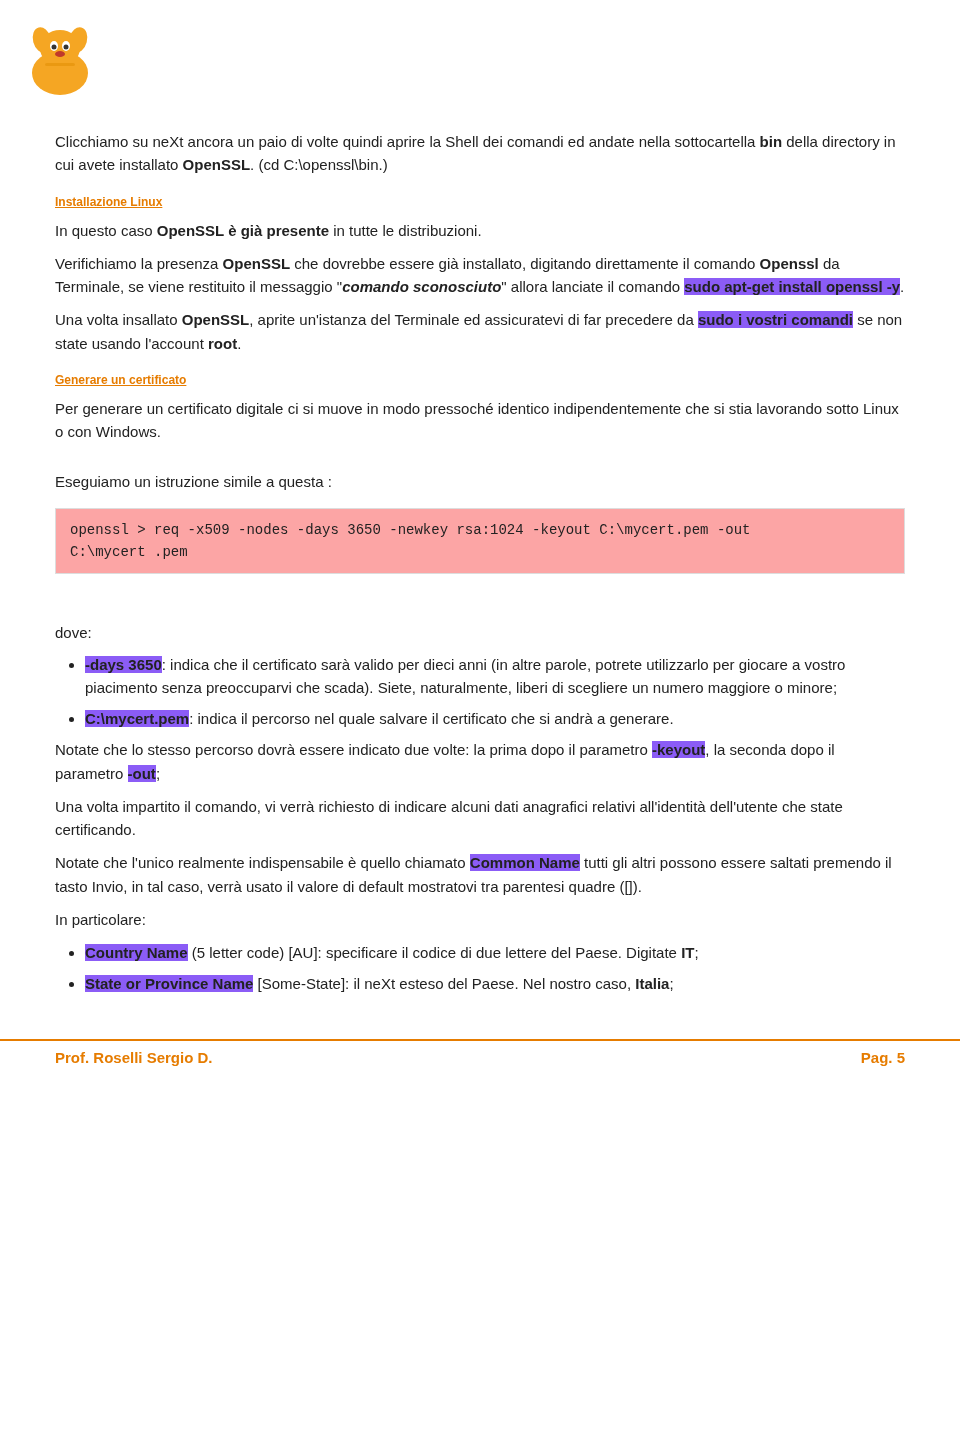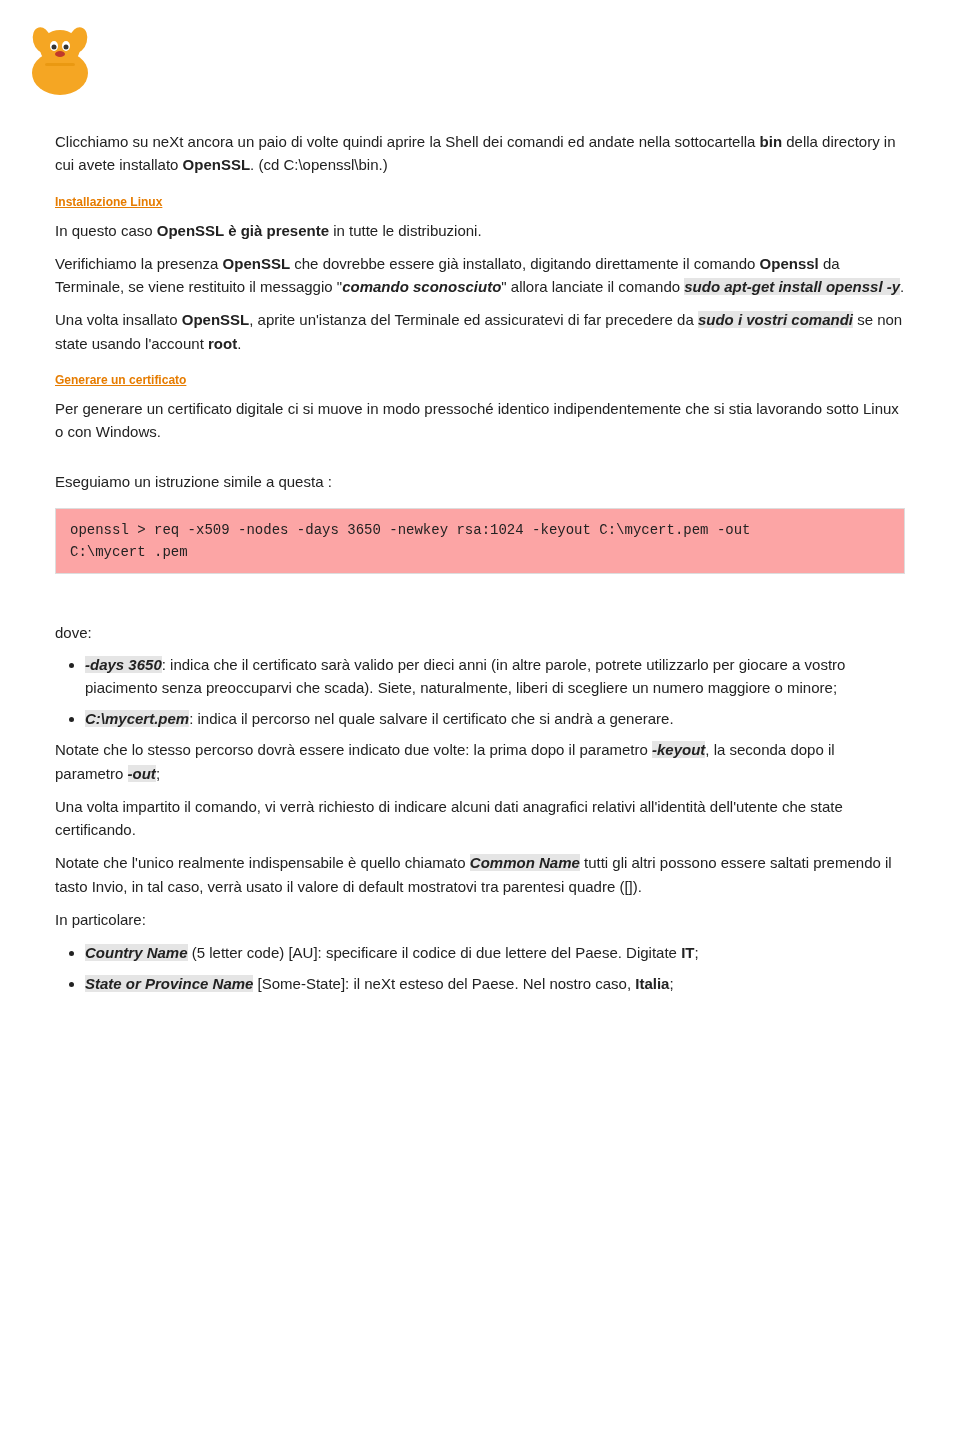--- a/index.html
+++ b/index.html
@@ -40,22 +40,21 @@
     .code-block {
       font-family: 'Courier New', Courier, monospace;
       font-size: 14px;
       background: #fca5a5;
       margin: 14px 0;
       line-height: 1.6;
       border: 1px solid #ddd;
       padding: 10px 14px;
     }
     .highlight-green {
-      background-color: #e5e5e5;
-      font-style: italic;
+      background-color: #8b5cf6;
       font-weight: bold;
     }
     .bold { font-weight: bold; }
     .bold-italic { font-weight: bold; font-style: italic; }
     ul {
       margin: 8px 0 8px 30px;
     }
     ul li {
       margin-bottom: 8px;
       line-height: 1.55;
@@ -178,14 +177,18 @@
       <li>
         <span class="highlight-green">Country Name</span><span> (5 letter code) [AU]: specificare il codice di due lettere del Paese. Digitate </span><span class="bold">IT</span><span>;</span>
       </li>
       <li>
         <span class="highlight-green">State or Province Name</span><span>  [Some-State]: il neXt esteso del Paese. Nel nostro caso, </span><span class="bold">Italia</span><span>;</span>
       </li>
     </ul>
 
   </div>
 
+  <div class="footer">
+    <span class="footer-left">Prof. Roselli Sergio D.</span>
+    <span class="footer-right">Pag. 5</span>
+  </div>
 
 </div>
 
 </body></html>

